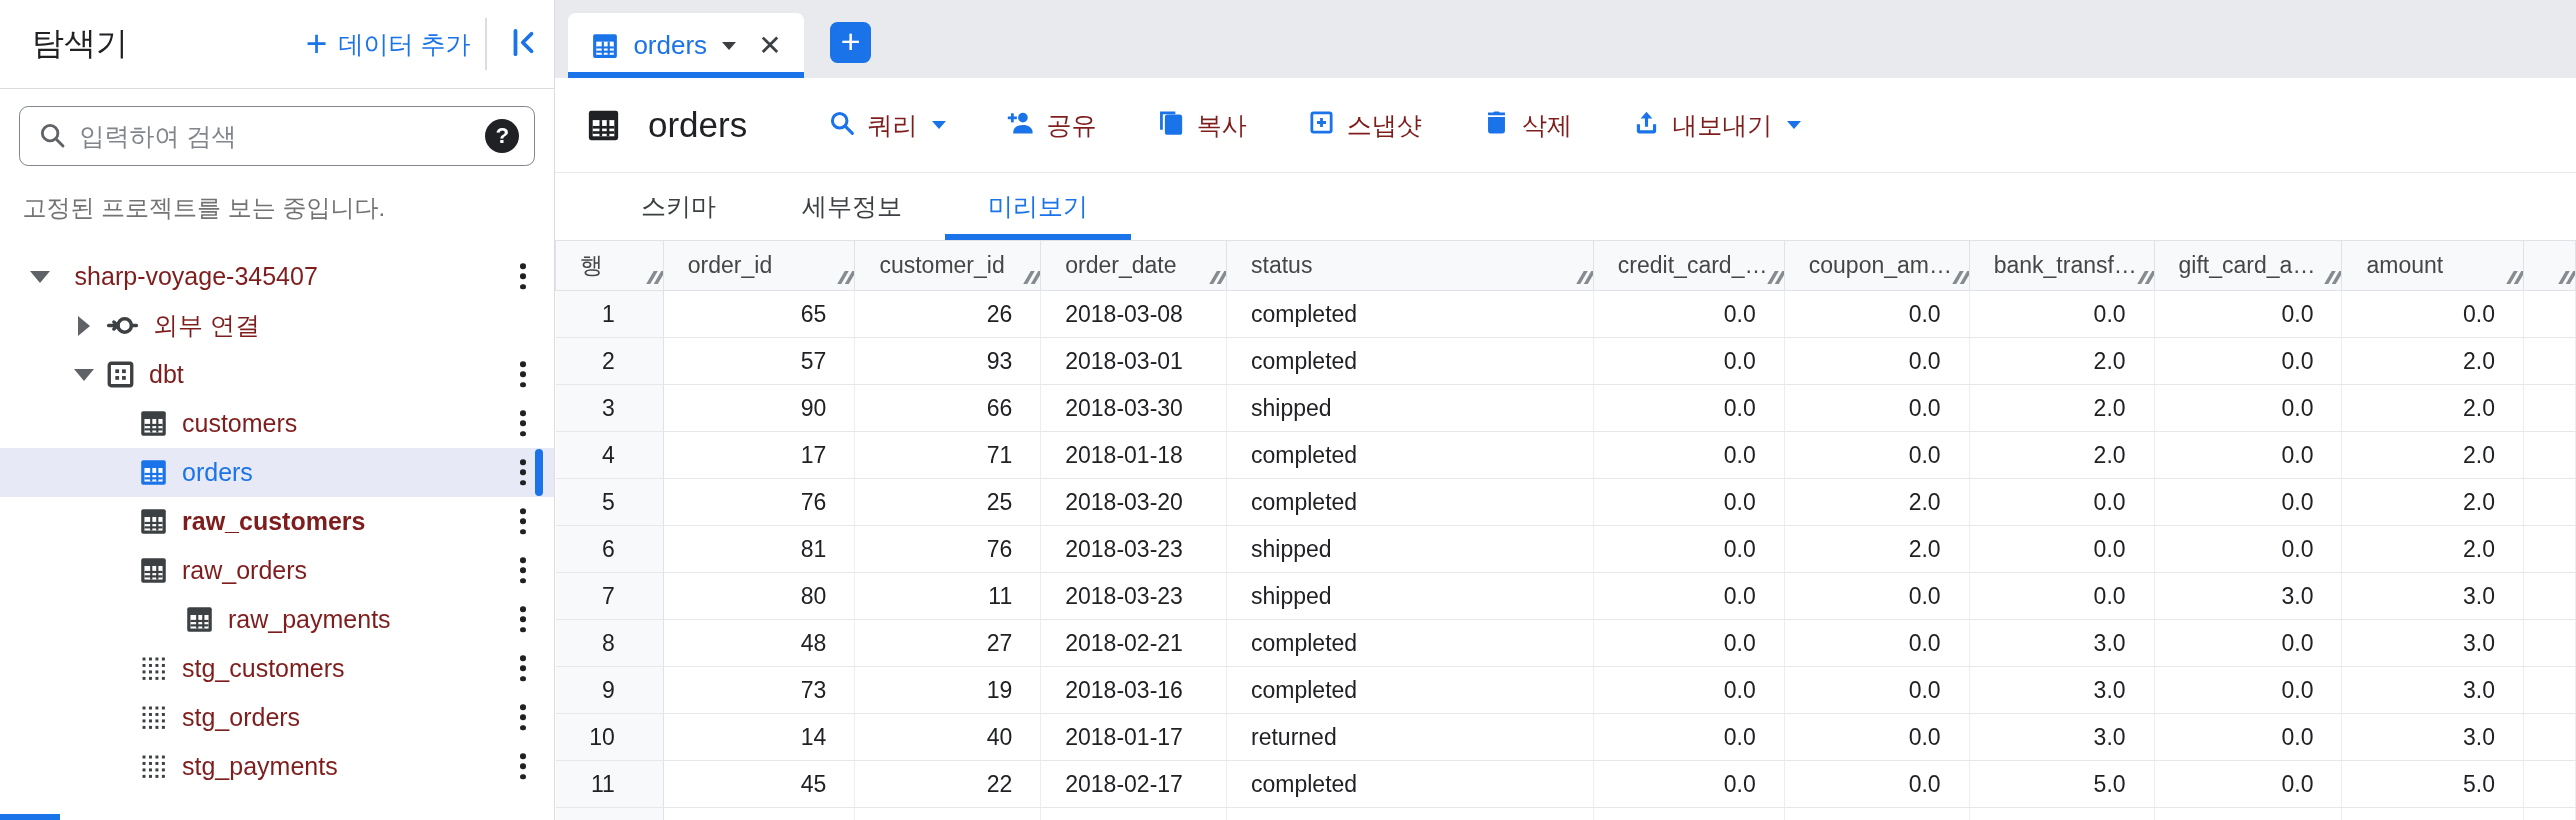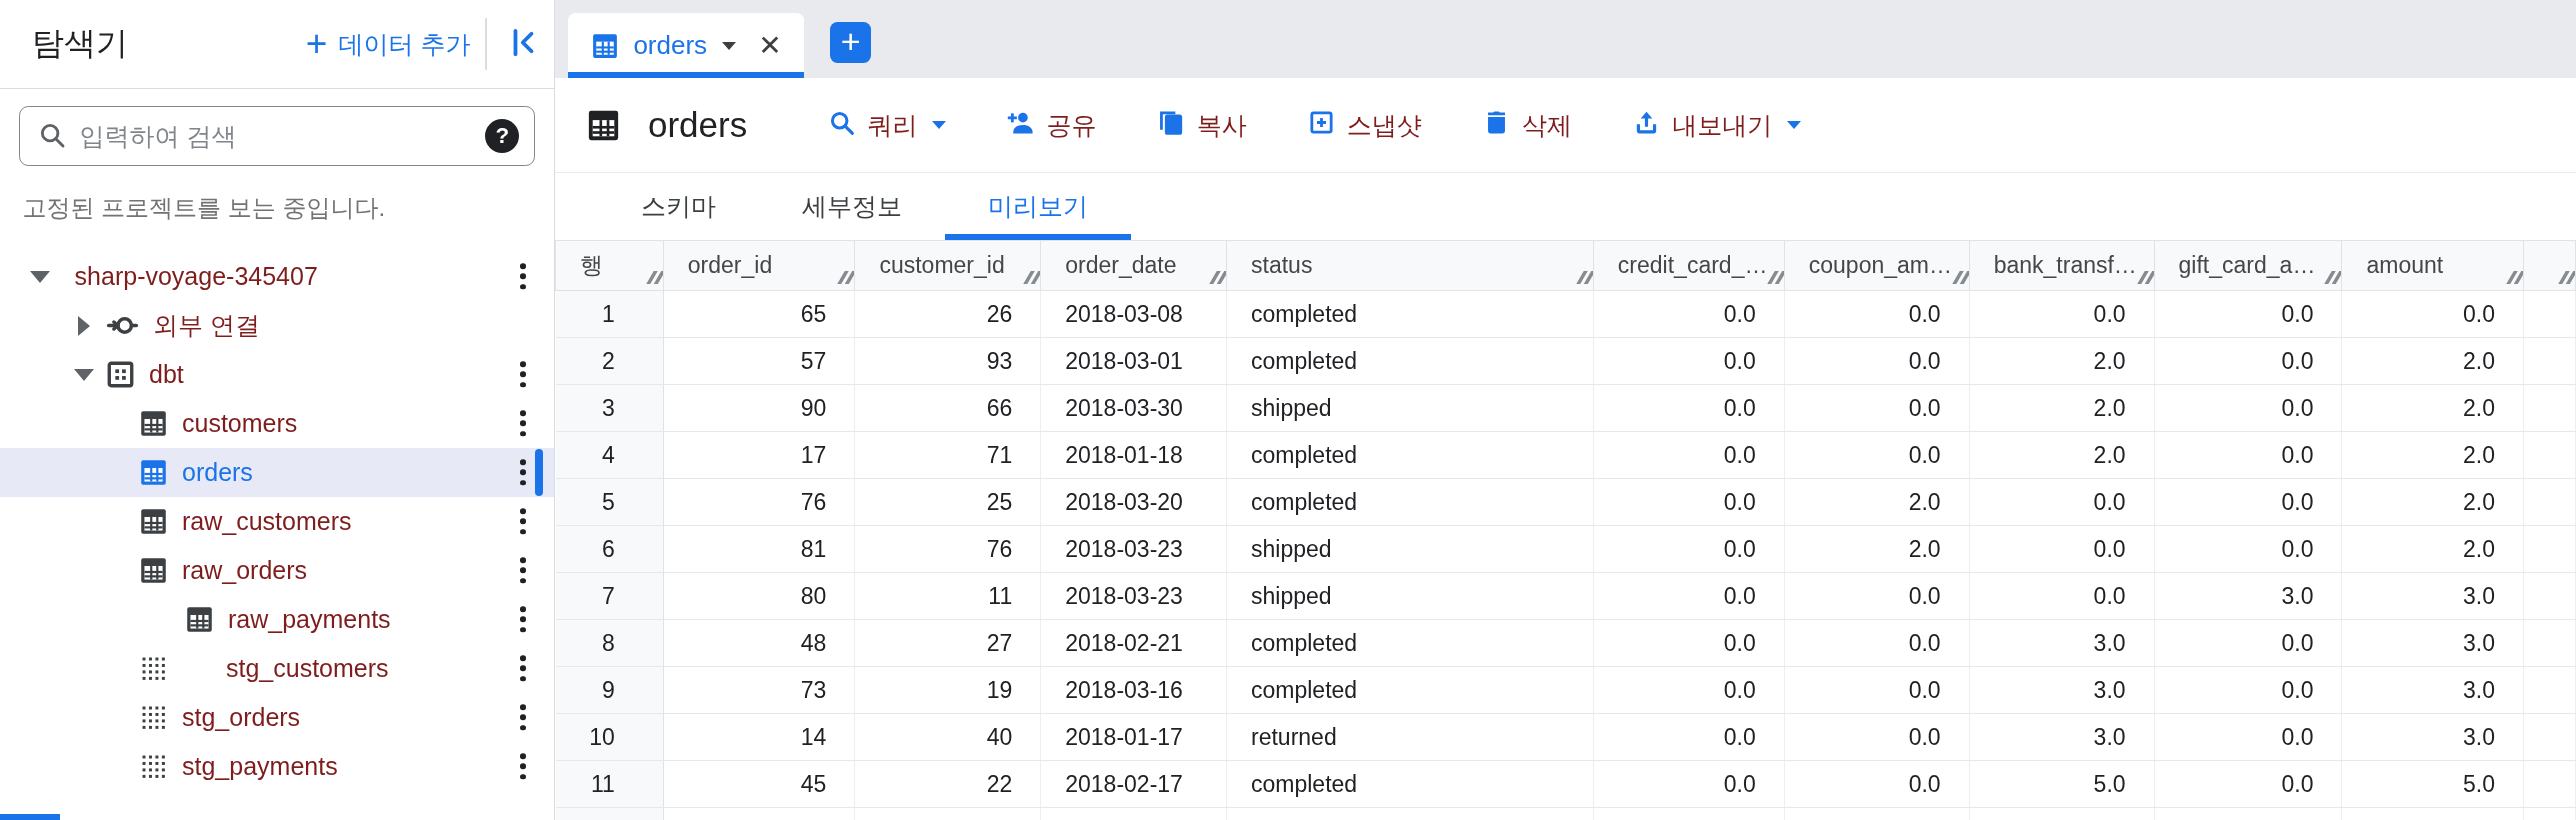--- a/index.html
+++ b/index.html
@@ -215,21 +215,21 @@
             </svg>
           </span>
           <span class="tree-label">orders</span>
           <button class="kebab">
             <i></i>
             <i></i>
             <i></i>
           </button>
           <span class="sel-bar"></span>
         </div>
-        <div class="tree-row" style="padding-left: 138px;">
+        <div class="tree-row" style="padding-left: 138px; font-weight: bold;">
           <span class="tree-icon">
             <svg width="31" height="31" viewBox="0 0 24 24">
               <rect x="2.5" y="2.5" width="19" height="19" rx="1.5" fill="#3c4043"></rect>
               <rect x="5" y="8.5" width="14" height="10.5" fill="#fff"></rect>
               <g fill="#3c4043">
                 <rect x="5" y="12.3" width="14" height="1.7"></rect>
                 <rect x="5" y="15.7" width="14" height="1.7"></rect>
                 <rect x="9.4" y="8.5" width="1.7" height="10.5"></rect>
                 <rect x="14.1" y="8.5" width="1.7" height="10.5"></rect>
               </g>
@@ -275,21 +275,21 @@
               </g>
             </svg>
           </span>
           <span class="tree-label">raw_payments</span>
           <button class="kebab">
             <i></i>
             <i></i>
             <i></i>
           </button>
         </div>
-        <div class="tree-row" style="padding-left: 138px; gap: 44px;">
+        <div class="tree-row" style="padding-left: 138px;">
           <span class="tree-icon">
             <svg width="31" height="31" viewBox="0 0 24 24" fill="#3c4043">
               <rect x="3.5" y="3.5" width="2.3" height="2.3"></rect>
               <rect x="8.5" y="3.5" width="2.3" height="2.3"></rect>
               <rect x="13.5" y="3.5" width="2.3" height="2.3"></rect>
               <rect x="18.5" y="3.5" width="2.3" height="2.3"></rect>
               <rect x="3.5" y="8.5" width="2.3" height="2.3"></rect>
               <rect x="8.5" y="8.5" width="2.3" height="2.3"></rect>
               <rect x="13.5" y="8.5" width="2.3" height="2.3"></rect>
               <rect x="18.5" y="8.5" width="2.3" height="2.3"></rect>

